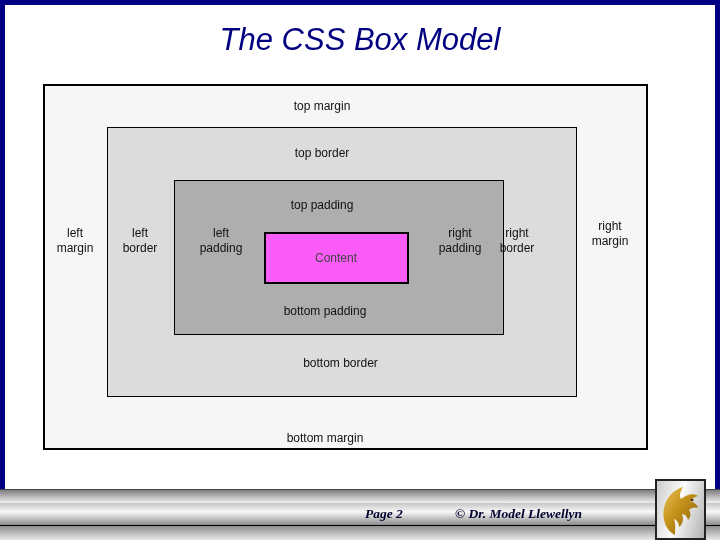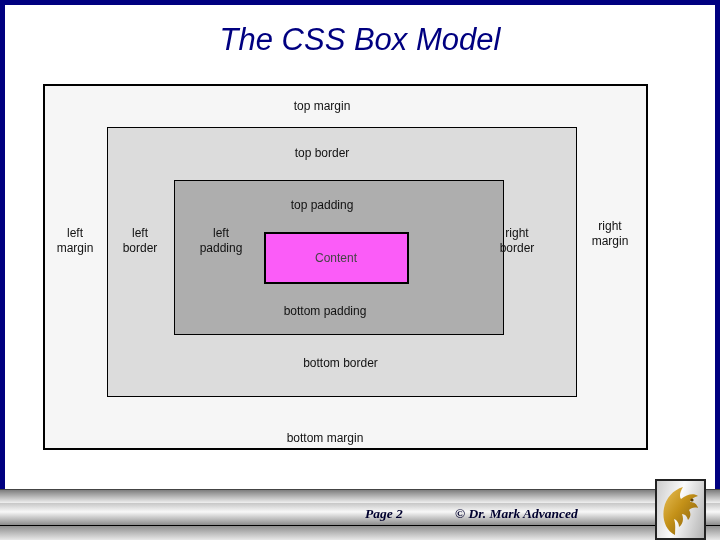--- a/index.html
+++ b/index.html
@@ -81,30 +81,31 @@
   <div class="box padding-box" style="background-color: rgb(174, 174, 174);"></div>
   <div class="box content-box" style="background-color: rgb(251, 92, 248);"></div>
 
   <div class="lbl lbl-top-margin">top margin</div>
   <div class="lbl lbl-top-border">top border</div>
   <div class="lbl lbl-top-padding">top padding</div>
   <div class="lbl wrap lbl-left-margin">left margin</div>
   <div class="lbl wrap lbl-left-border">left border</div>
   <div class="lbl wrap lbl-left-padding">left padding</div>
   <div class="lbl lbl-content">Content</div>
+  <div class="lbl wrap lbl-right-padding">right padding</div>
   <div class="lbl wrap lbl-right-border">right border</div>
   <div class="lbl wrap lbl-right-margin">right margin</div>
   <div class="lbl lbl-bottom-padding">bottom padding</div>
   <div class="lbl lbl-bottom-border">bottom border</div>
   <div class="lbl lbl-bottom-margin">bottom margin</div>
 
   <div class="bar bar1"></div>
   <div class="bar bar2">
     <span class="ftxt f-page">Page 2</span>
-    <span class="ftxt f-copy">© Dr. Mark Advanced</span>
+    <span class="ftxt f-copy">© Dr. Model Llewellyn</span>
   </div>
   <div class="bar bar3"></div>
 
   <div class="logo-plate">
     <svg width="40" height="52" viewBox="0 0 40 52" aria-hidden="true">
       <defs>
         <linearGradient id="goldg" x1="0" y1="0" x2="1" y2="1">
           <stop offset="0" stop-color="#e8c05a"></stop>
           <stop offset="0.45" stop-color="#c49118"></stop>
           <stop offset="1" stop-color="#7d5a0e"></stop>

